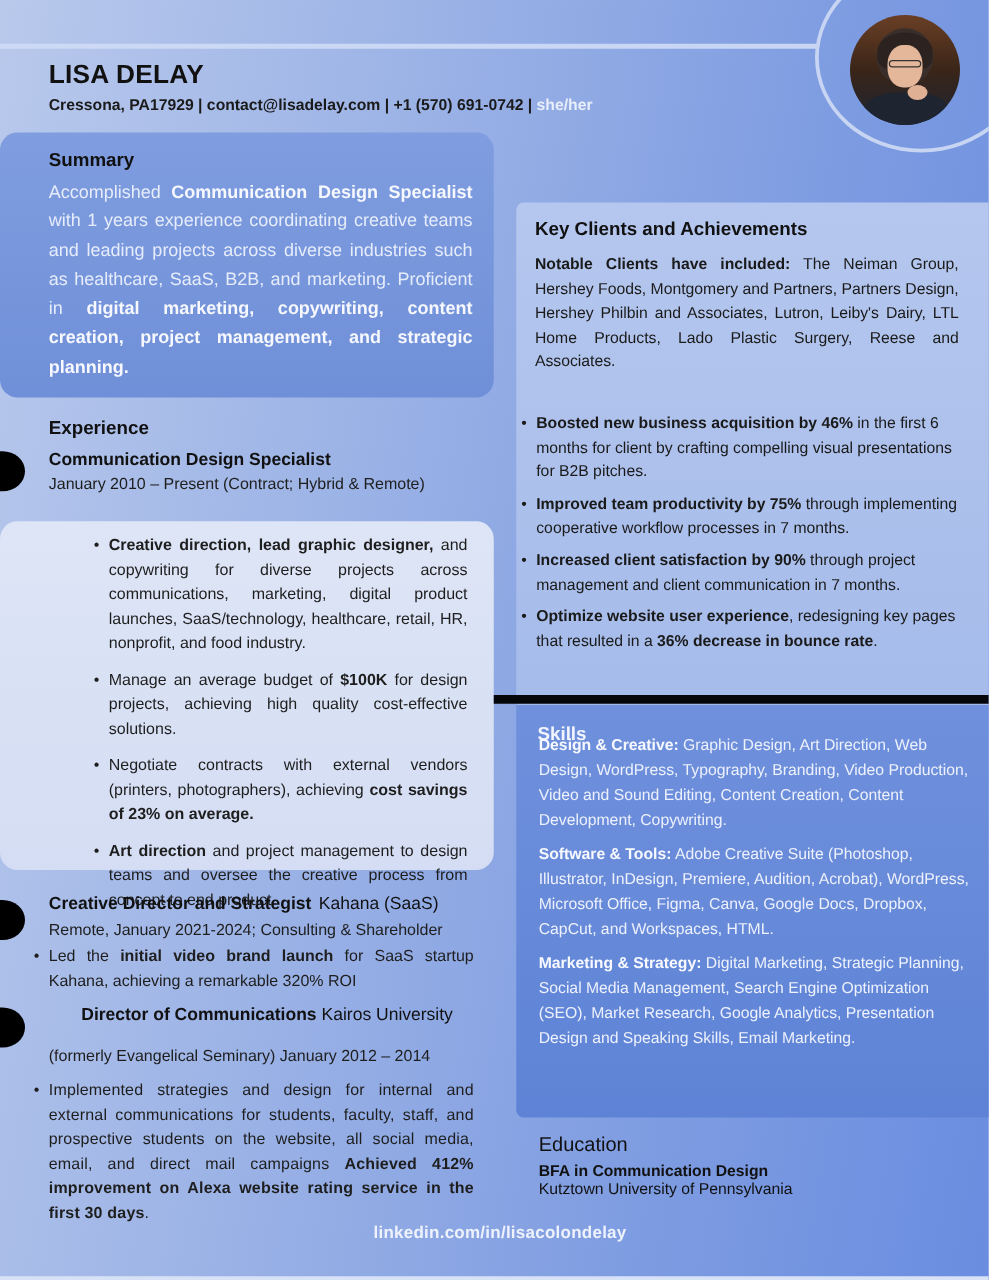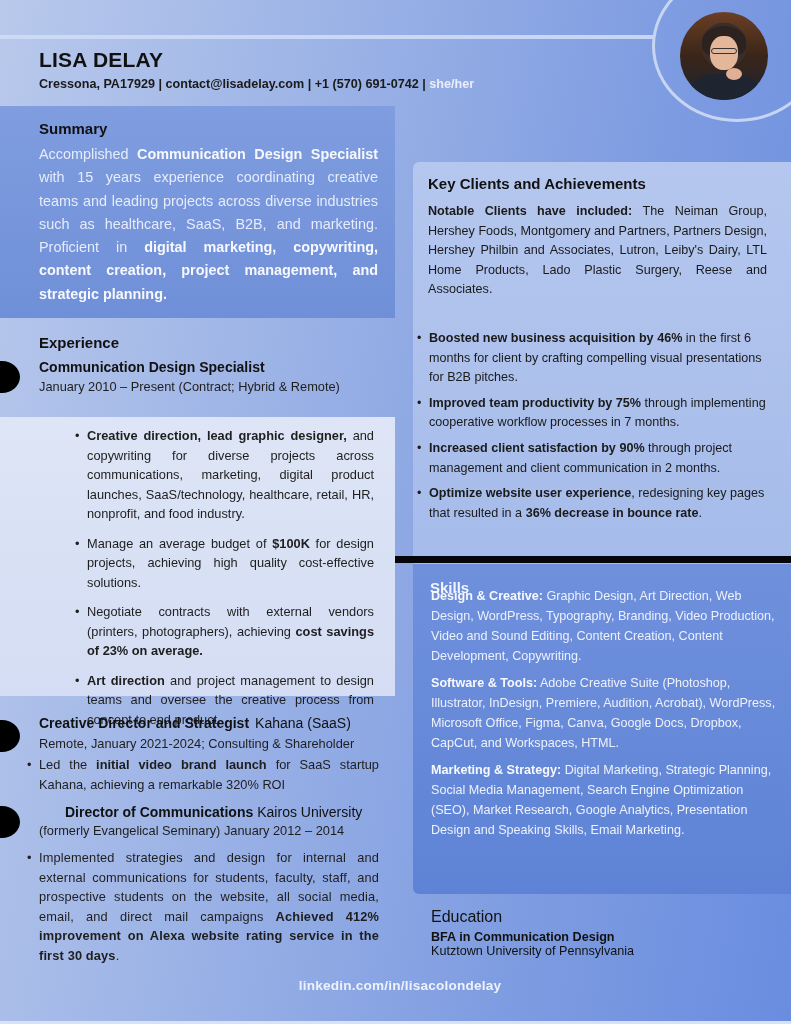--- a/index.html
+++ b/index.html
@@ -32,21 +32,21 @@
   .avatar .hand { position:absolute; left:46px; top:56px; width:16px; height:12px; border-radius:50%; background:#e0b094; }
 
   .header-name {
     position: absolute; left: 39px; top: 48px; font-size: 21px; font-weight: bold; color: #111; letter-spacing: 0.2px;
   }
   .header-contact {
     position: absolute; left: 39px; top: 77px; font-size: 12.6px; font-weight: bold; color: #1a1a1a;
   }
   .header-contact .pronoun { color: #e9eefb; }
 
-  .panel { position: absolute; border-radius: 0; }
+  .panel { position: absolute; border-radius: 14px; }
   .summary-panel {
     left: 0; top: 106px; width: 395px; height: 212px;
     background: linear-gradient(180deg, #7f9ddf 0%, #6f8fd8 100%);
   }
   .summary-panel h2 { position:absolute; left:39px; top:14px; font-size:15px; font-weight:bold; color:#111; }
   .summary-text {
     position:absolute; left:39px; top:37px; width:339px;
     font-size:14.4px; line-height:23.3px; color:#e6ecfa; text-align: justify;
   }
   .summary-text b { color:#f6f8fe; }
@@ -71,21 +71,21 @@
 
   .job2 { position:absolute; left:39px; top:714px; width:340px; }
   .job2 .t { font-size:14px; font-weight:bold; color:#111; }
   .job2 .co { font-size:14px; color:#111; font-weight:normal; margin-left:6px; }
   .job2 .m { font-size:12.8px; color:#1e1e1e; margin-top:4px; }
   .job2 ul { margin-top:4px; font-size:12.8px; line-height:19.5px; color:#1e1e1e; text-align:justify; }
 
   .job3 { position:absolute; left:39px; top:803px; width:340px; }
   .job3 .t { font-size:14px; font-weight:bold; color:#111;padding-left:26px; }
   .job3 .co { font-size:14px; color:#111; margin-left:4px; }
-  .job3 .m { font-size:12.8px; color:#1e1e1e; margin-top:2px; }
+  .job3 .m { font-size:12.8px; color:#1e1e1e; margin-top:16px; }
   .job3 ul { margin-top:10px; font-size:12.8px; line-height:19.5px; color:#1e1e1e; text-align:justify; letter-spacing:0.15px; }
 
   .clients-panel {
     left: 413px; top: 162px; width: 378px; height: 405px;
     background: linear-gradient(180deg, #b5c7ee 0%, #a5bbea 100%);
     border-radius: 6px 0 0 6px;
   }
   .clients-panel h2 { position:absolute; left:15px; top:13px; font-size:15px; font-weight:bold; color:#111; }
   .clients-text { position:absolute; left:15px; top:40px; width:339px; font-size:12.6px; line-height:19.6px; color:#1a1a1a; text-align:justify; }
   .ach-list { position:absolute; left:16px; top:167px; width:345px; font-size:12.6px; line-height:19.6px; color:#1a1a1a; }
@@ -127,21 +127,21 @@
       <div class="face"></div>
       <div class="glasses"></div>
       <div class="hand"></div>
   </div>
 
   <div class="header-name">LISA DELAY</div>
   <div class="header-contact"><span>Cressona, PA17929 | contact@lisadelay.com | +1 (570) 691-0742 | </span><span class="pronoun">she/her</span></div>
 
   <div class="panel summary-panel">
     <h2>Summary</h2>
-    <p class="summary-text rich"><span>Accomplished </span><b>Communication Design Specialist</b><span> with 15 years experience coordinating creative teams and leading projects across diverse industries such as healthcare, SaaS, B2B, and marketing. Proficient in </span><b>digital marketing, copywriting, content creation, project management, and strategic planning.</b></p>
+    <p class="summary-text rich"><span>Accomplished </span><b>Communication Design Specialist</b><span> with 1 years experience coordinating creative teams and leading projects across diverse industries such as healthcare, SaaS, B2B, and marketing. Proficient in </span><b>digital marketing, copywriting, content creation, project management, and strategic planning.</b></p>
   </div>
 
   <div class="exp-heading">Experience</div>
   <div class="bullet-dot" style="top:361px"></div>
   <div class="job-title">Communication Design Specialist</div>
   <div class="job-meta">
     <div>January 2010 – Present (Contract; Hybrid &amp; Remote)</div>
   </div>
 
   <div class="panel exp-panel">
@@ -170,21 +170,21 @@
         <li><span>Implemented strategies and design for internal and external communications for students, faculty, staff, and prospective students on the website, all social media, email, and direct mail campaigns </span><b>Achieved 412% improvement on Alexa website rating service in the first 30 days</b><span>.</span></li>
       </ul>
   </div>
 
   <div class="panel clients-panel">
     <h2>Key Clients and Achievements</h2>
     <p class="clients-text"><b>Notable Clients have included:</b><span> The Neiman Group, Hershey Foods, Montgomery and Partners, Partners Design, Hershey Philbin and Associates, Lutron, Leiby's Dairy, LTL Home Products, Lado Plastic Surgery, Reese and Associates.</span></p>
     <ul class="bl ach-list">
         <li><b>Boosted new business acquisition by 46%</b><span> in the first 6 months for client by crafting compelling visual presentations for B2B pitches.</span></li>
         <li><b>Improved team productivity by 75%</b><span> through implementing cooperative workflow processes in 7 months.</span></li>
-        <li><b>Increased client satisfaction by 90%</b><span> through project management and client communication in 2 months.</span></li>
+        <li><b>Increased client satisfaction by 90%</b><span> through project management and client communication in 7 months.</span></li>
         <li><b>Optimize website user experience</b><span>, redesigning key pages that resulted in a </span><b>36% decrease in bounce rate</b><span>.</span></li>
       </ul>
   </div>
 
   <div class="black-bar"></div>
 
   <div class="panel skills-panel">
     <h2>Skills</h2>
     <div class="skills-body">
       <p><b>Design &amp; Creative:</b><span> Graphic Design, Art Direction, Web Design, WordPress, Typography, Branding, Video Production, Video and Sound Editing, Content Creation, Content Development, Copywriting.</span></p>

